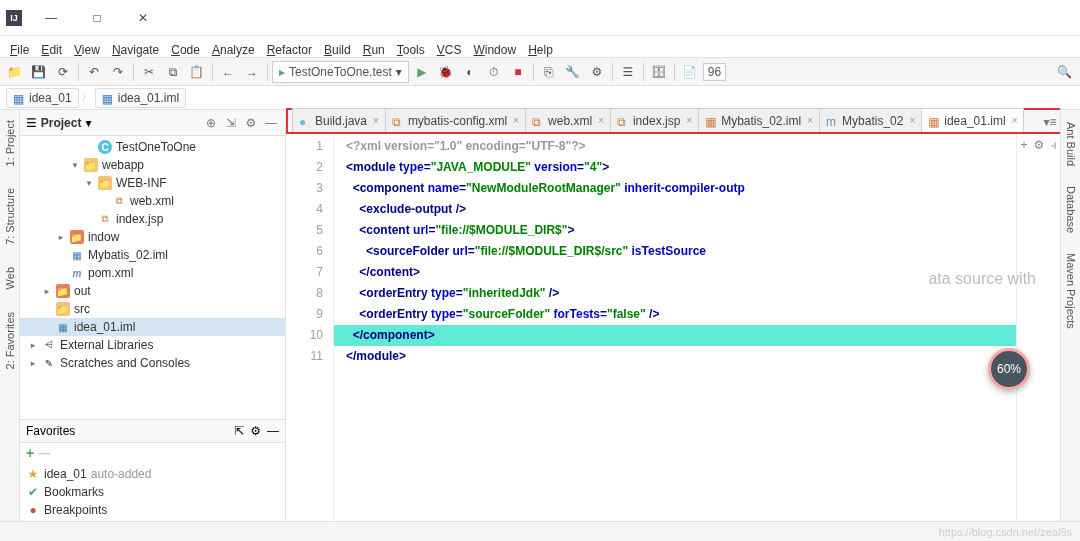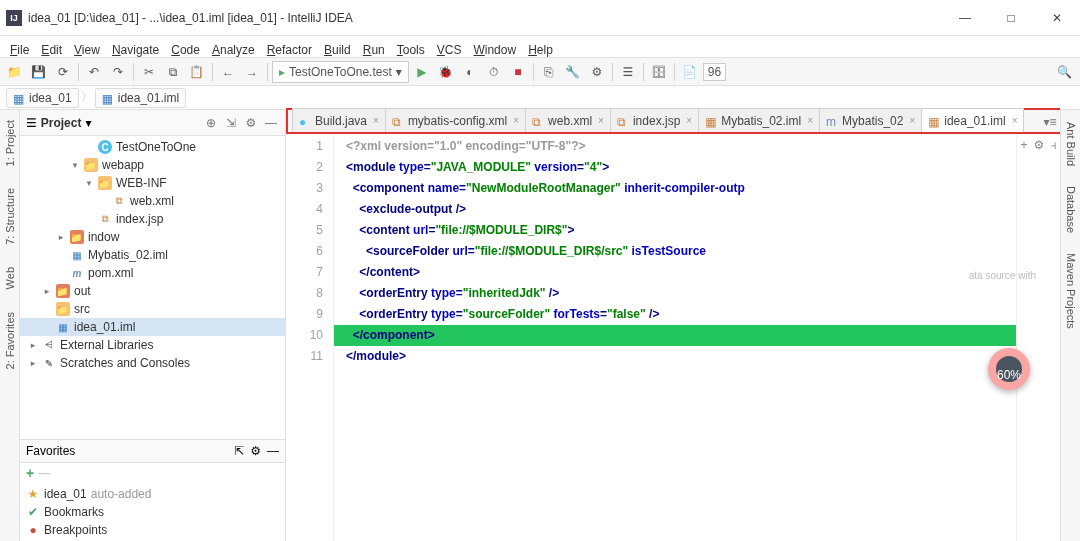--- a/index.html
+++ b/index.html
@@ -77,51 +77,50 @@
 .etab.active { background:#fff; }
 .etab .eicon { width:12px;height:12px;display:inline-block; }
 .etab .close { color:#999;font-size:10px;margin-left:2px; }
 .tabstrip .spacer { flex:1; }
 .tabstrip .tctrl { width:20px;height:20px;display:flex;align-items:center;justify-content:center;color:#777; }
 
 .editor { flex:1; display:flex; background:#fff; min-height:0; font-family:"Consolas","Courier New",monospace; font-size:15px; }
 .ln-gutter { width:48px;background:#fff;border-right:1px solid #eee;text-align:right;padding:2px 10px 2px 0;color:#a0a0a0;line-height:21px; }
 .code { flex:1; padding:2px 0 2px 12px; overflow:hidden; white-space:pre; line-height:21px; }
 .code .l { height:21px; }
-.code .hl { background:#22c55e; display:block; margin-left:-12px;padding-left:12px; }
+.code .hl { background:#5eead4; display:block; margin-left:-12px;padding-left:12px; }
 .tag { color:#000080; font-weight:bold; }
 .attr { color:#0000c0; font-weight:bold; }
 .str { color:#008000; font-weight:bold; }
 .punc { color:#000080; font-weight:bold; }
 .gray { color:#9a9a9a; font-weight:bold; }
 
 .editor-right-controls { width:44px;background:#fff;border-left:1px solid #eee;display:flex;align-items:flex-start;justify-content:center;gap:6px;padding-top:4px; }
 .editor-right-controls .ctl { color:#888; }
 
 
 .rgutter { width:20px;background:#f6f6f6;border-left:1px solid #e0e0e0;display:flex;flex-direction:column;align-items:center;padding-top:8px;gap:12px; }
 .rgutter .vtab { writing-mode:vertical-rl; font-size:11px; color:#555; padding:4px 2px; }
 
 
-.meter { position:absolute; right:30px; top:238px; width:42px;height:42px;border-radius:50%;background:#4a5560;color:#fff;display:flex;align-items:flex-end;justify-content:center;font-size:12px;border:8px solid #fca5a5;box-shadow:0 2px 6px rgba(0,0,0,.3); }
-.datasource-hint { position:absolute; right:24px; top:160px; color:#bdbdbd; font-size:10px; }
+.meter { position:absolute; right:30px; top:238px; width:42px;height:42px;border-radius:50%;background:#4a5560;color:#fff;display:flex;align-items:center;justify-content:center;font-size:12px;border:3px solid #fca5a5;box-shadow:0 2px 6px rgba(0,0,0,.3); }
+.datasource-hint { position:absolute; right:24px; top:160px; color:#bdbdbd; font-size:16px; }
 
 
 .statusbar { height:20px;border-top:1px solid #e0e0e0;background:#f6f6f6;display:flex;align-items:center;padding:0 8px;color:#888;font-size:11px; }
 .statusbar .spacer { flex:1; }
 .watermark { color:#ccc; font-size:11px; }
 </style>
 </head>
 <body>
 
 <div class="root">
 
   <div class="titlebar">
     <div class="app-icon">IJ</div>
-    <div class="title">idea_01 [D:\idea_01] - ...\idea_01.iml [idea_01] - IntelliJ IDEA</div>
     <div class="win-btns">
       <div class="win-btn">—</div>
       <div class="win-btn">□</div>
       <div class="win-btn">✕</div>
     </div>
   </div>
 
   <div class="menubar" id="menubar">
       <span><u>F</u>ile</span>
       <span><u>E</u>dit</span>
@@ -370,14 +369,18 @@
         </div>
     </div>
 
     <div class="rgutter" id="rgutter">
         <div class="vtab">Ant Build</div>
         <div class="vtab">Database</div>
         <div class="vtab">Maven Projects</div>
       </div>
   </div>
 
+  <div class="statusbar">
+    <span class="spacer"></span>
+    <span class="watermark">https://blog.csdn.net/zeal9s</span>
+  </div>
 
 </div>
 
 </body></html>

